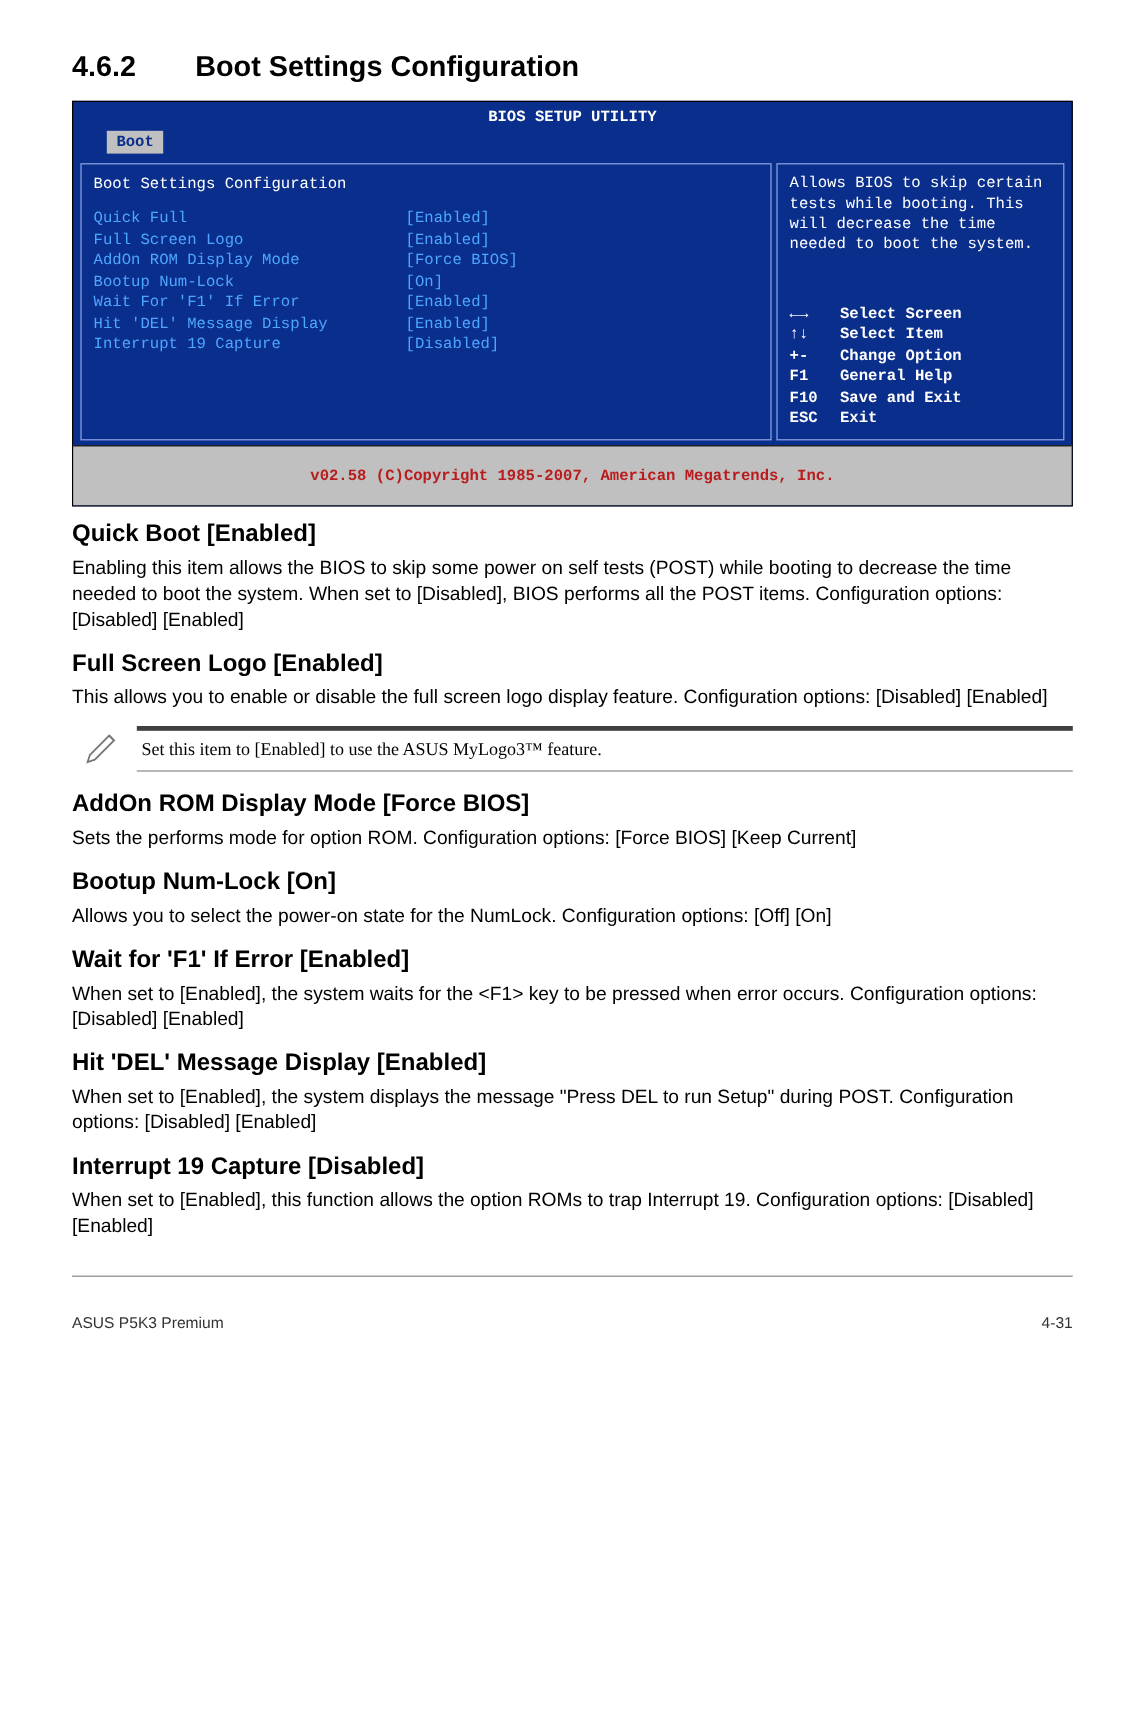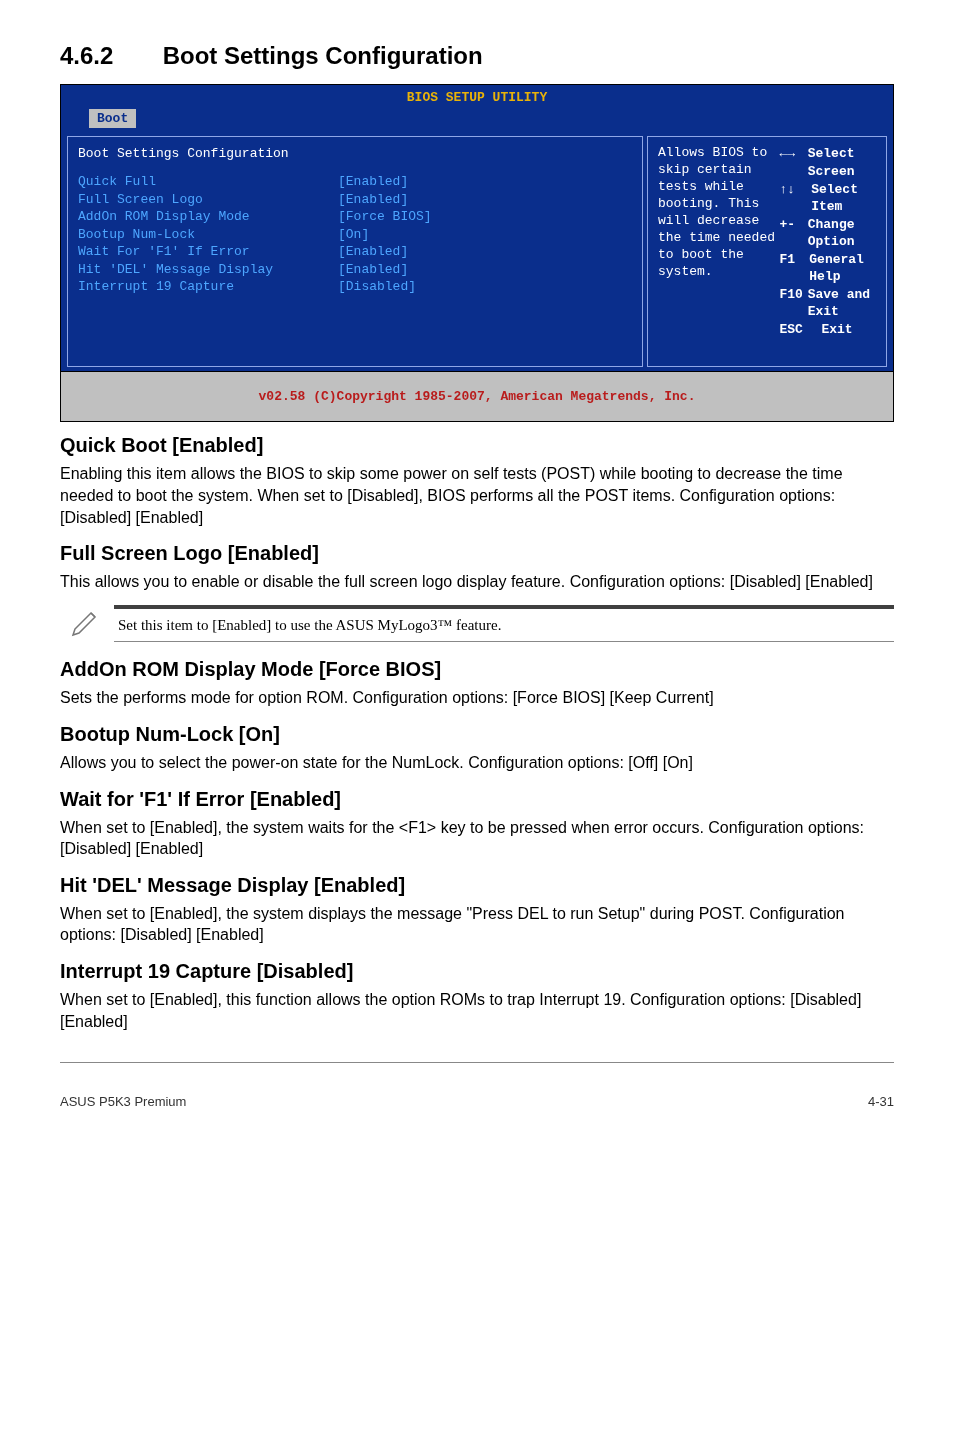--- a/index.html
+++ b/index.html
@@ -25,21 +25,21 @@
     background: #0a2e8c;
     color: #fff;
     font-family: "Courier New", monospace;
     font-size: 13px;
     margin-bottom: 10px;
   }
   .bios-titlebar {
     text-align: center;
     padding: 4px 0 2px 0;
     font-weight: bold;
-    color: #eab308;
+    color: #ffffff;
   }
   .bios-tabbar {
     text-align: left;
     padding: 0 0 4px 0;
     margin-left: 28px;
   }
   .bios-tabbar .tab {
     display: inline-block;
     background: #c0c0c0;
     color: #0a2e8c;
@@ -61,20 +61,21 @@
   .bios-row { display:flex; }
   .bios-row .label { width: 260px; color:#4da6ff; }
   .bios-row .val { color:#4da6ff; }
   .bios-right {
     width: 240px;
     border: 1px solid #8fa6e6;
     margin: 4px 6px 4px 2px;
     padding: 8px 10px;
     color: #8fd6ff;
     display: flex;
+    flex-direction: column;
     justify-content: space-between;
   }
   .bios-help-top { color:#ffffff; line-height:1.3; }
   .bios-help-keys { color:#ffffff; font-weight:bold; line-height:1.35; }
   .bios-help-keys .krow { display:flex; }
   .bios-help-keys .k { width:42px; }
   .bios-footer {
     text-align: center;
     background: #c0c0c0;
     color: #b91c1c;

